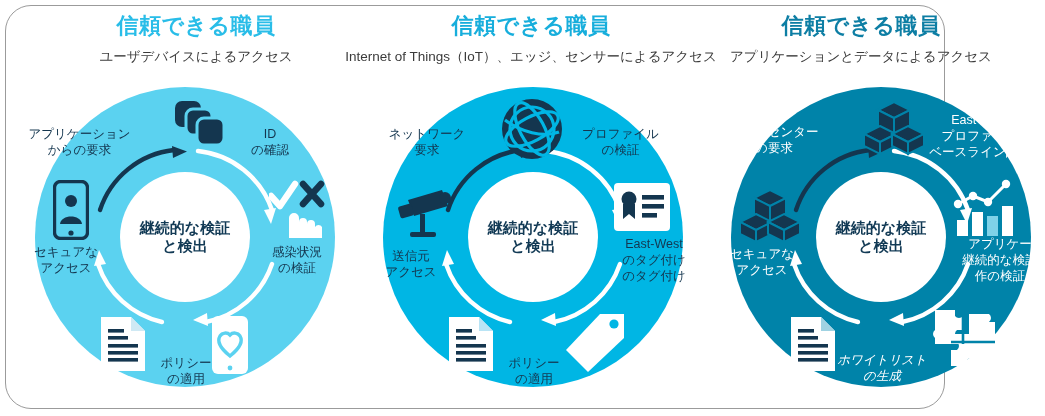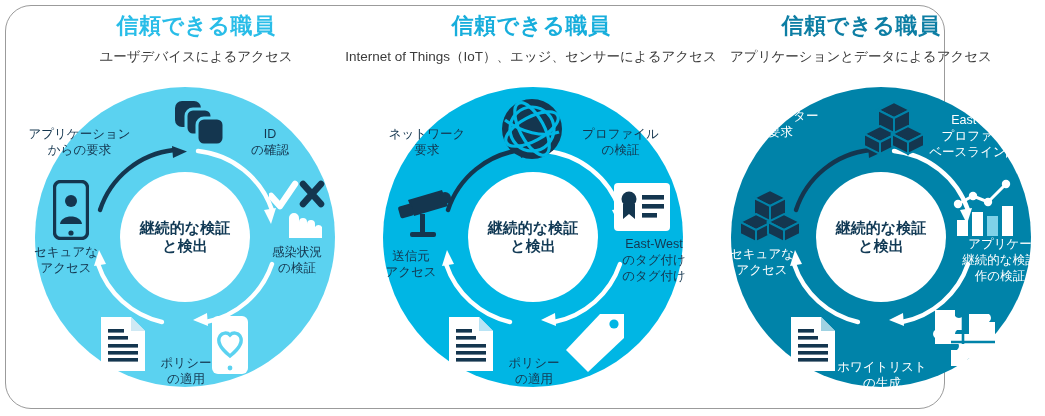--- a/index.html
+++ b/index.html
@@ -345,37 +345,37 @@
           <path d="M4,6 L24,6 L24,12 a5,5 0 0 0 8,0 L32,6 L32,26 L26,26 a5,5 0 0 0 0,8 l6,0 L32,40 L4,40 L4,34 a5,5 0 0 1 0,-8 L4,20 Z"></path>
           <path d="M38,10 L58,10 a5,5 0 0 1 0,8 L64,18 L64,38 L58,38 a5,5 0 0 0 0,8 l6,0 L64,62 L44,62 L44,56 a5,5 0 0 0 -8,0 L36,62 L20,62 L20,46 L26,46 a5,5 0 0 0 0,-8 L20,38 L20,30 L38,30 Z"></path>
         </g>
         <g fill="none" stroke="#0083A9" stroke-width="2.6">
           <path d="M32,6 L32,40"></path>
           <path d="M20,38 L64,38"></path>
         </g>
       </svg>
     </div>
 
-    <div class="lbl" style="left:-10px;top:24px;width:136px;font-family:Liberation Serif, serif;">
+    <div class="lbl" style="left:-10px;top:40px;width:136px;font-family:Liberation Serif, serif;">
       <div>データセンター</div>
       <div>の要求</div>
     </div>
     <div class="lbl" style="left:198px;top:28px;width:132px;">
       <div>East-West</div>
       <div>プロファイル</div>
       <div>ベースライン設定</div>
     </div>
     <div class="lbl" style="left:-4px;top:162px;width:100px;">
       <div>セキュアな</div>
       <div>アクセス</div>
     </div>
     <div class="lbl" style="left:238px;top:152px;width:92px;">
       <div>アプリケー</div>
       <div>継続的な検証</div>
       <div>作の検証</div>
     </div>
-    <div class="lbl" style="left:106px;top:275px;width:120px;">
+    <div class="lbl" style="left:106px;top:268px;width:120px;font-style:italic;">
       <div>ホワイトリスト</div>
       <div>の生成</div>
     </div>
   </div>
 
 </div>
 
 </body></html>

